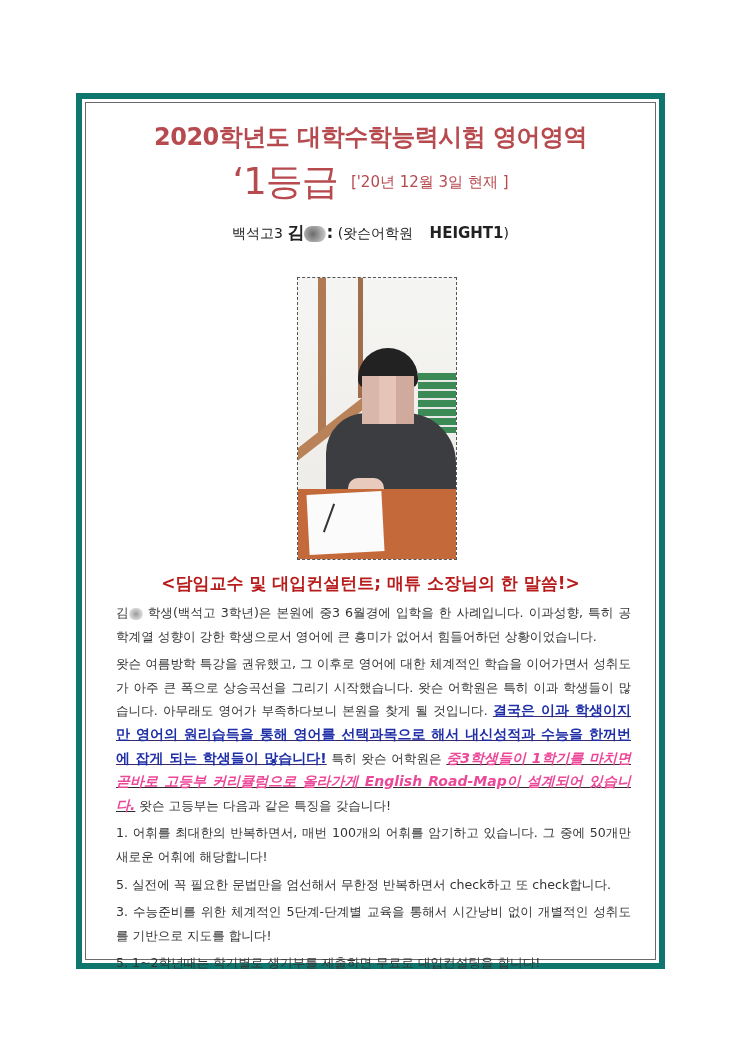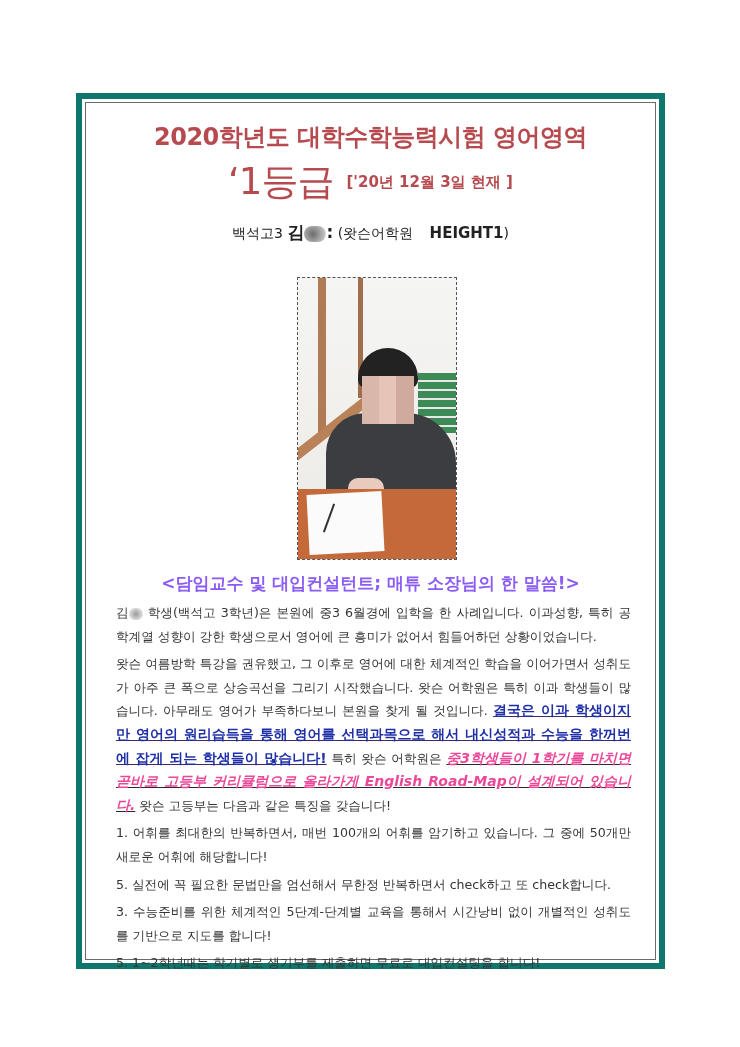--- a/index.html
+++ b/index.html
@@ -6,21 +6,21 @@
     body { width: 740px; height: 1047px; position: relative; overflow: hidden;
            font-family: "DejaVu Sans", "Liberation Sans", sans-serif; color: #222; }
     .frame-outer { position: absolute; left: 76px; top: 93px; width: 589px; height: 876px;
                    border: 6px solid #0f766e; box-sizing: border-box; }
     .frame-inner { position: absolute; left: 3px; top: 3px; right: 3px; bottom: 3px;
                    border: 1px solid #6a6a6a; }
     .title { position: absolute; left: 0; right: 0; top: 18px; text-align: center;
              font-size: 24px; font-weight: bold; color: #b64a4e; letter-spacing: -0.5px; }
     .grade-row { position: absolute; left: 0; right: 0; top: 54px; text-align: center; color: #b64a4e; }
     .grade { font-size: 37px; font-weight: normal; vertical-align: middle; letter-spacing: -1px; }
-    .grade-date { font-size: 15px; font-weight: bold; vertical-align: middle; margin-left: 8px; }
+    .grade-date { font-size: 15px; font-weight: normal; vertical-align: middle; margin-left: 8px; }
     .student-row { position: absolute; left: 0; right: 0; top: 118px; text-align: center;
                    font-size: 14px; color: #222; }
     .student-row .name { font-weight: bold; font-size: 17px; }
     .blur { display: inline-block; width: 22px; height: 16px; border-radius: 8px;
             background: radial-gradient(circle at 40% 50%, #6b6b6b, #b9b9b9 70%, #eee); vertical-align: middle; }
     .student-row .bold { font-weight: bold; font-size: 15px; margin-left: 12px; }
     .photo { position: absolute; left: 211px; top: 174px; width: 160px; height: 283px;
              border: 1px dashed #555; box-sizing: border-box; overflow: hidden; background: #f4f4f2; }
     .photo .wall { position: absolute; left: 0; top: 0; width: 100%; height: 100%; background: linear-gradient(180deg,#f5f5f3,#eceae6); }
     .photo .frame-wood { position: absolute; left: 20px; top: 0; width: 8px; height: 160px; background: #b07a55; }
@@ -31,21 +31,21 @@
     .photo .hair { position: absolute; left: 60px; top: 70px; width: 60px; height: 40px; border-radius: 30px 30px 8px 8px; background: #222; }
     .photo .face { position: absolute; left: 64px; top: 98px; width: 52px; height: 48px;
                    background: linear-gradient(90deg,#d9b7ab 0 33%,#e6c5b8 33% 66%,#d0aa9c 66%); }
     .photo .jacket { position: absolute; left: 28px; top: 135px; width: 130px; height: 100px;
                      border-radius: 40px 50px 10px 10px; background: #3b3d40; }
     .photo .hand { position: absolute; left: 50px; top: 200px; width: 36px; height: 24px; border-radius: 10px; background: #e8cbbd; }
     .photo .desk { position: absolute; left: 0; bottom: 0; width: 100%; height: 70px; background: #c46a3a; }
     .photo .paper { position: absolute; left: 10px; bottom: 6px; width: 75px; height: 60px; background: #fbfbfb; transform: rotate(-3deg); }
     .photo .pen { position: absolute; left: 30px; bottom: 26px; width: 2px; height: 30px; background: #333; transform: rotate(20deg); }
     .section-heading { position: absolute; left: 0; right: 0; top: 469px; text-align: center;
-                       font-size: 17px; font-weight: bold; color: #8b5cf6; }
+                       font-size: 17px; font-weight: bold; color: #b91c1c; }
     .body { position: absolute; left: 20px; right: 20px; top: 494px; font-size: 12.6px;
             line-height: 23.6px; color: #333; text-align: justify; }
     .body p { margin: 4px; }
     .hl-blue { color: #1f2fa8; font-weight: bold; text-decoration: underline; text-decoration-color: #3a2a6a; font-size: 14px; }
     .hl-red { color: #ec4899; font-weight: bold; text-decoration: underline; text-decoration-color: #2a2a2a; font-size: 14px; font-style: italic; }
     .indent { padding-left: 6px; }
     .blur-sm { display: inline-block; width: 14px; height: 12px; border-radius: 6px;
                background: radial-gradient(circle,#9a9a9a,#ddd 70%,#fff); vertical-align: middle; }
   </style>
 </head>

